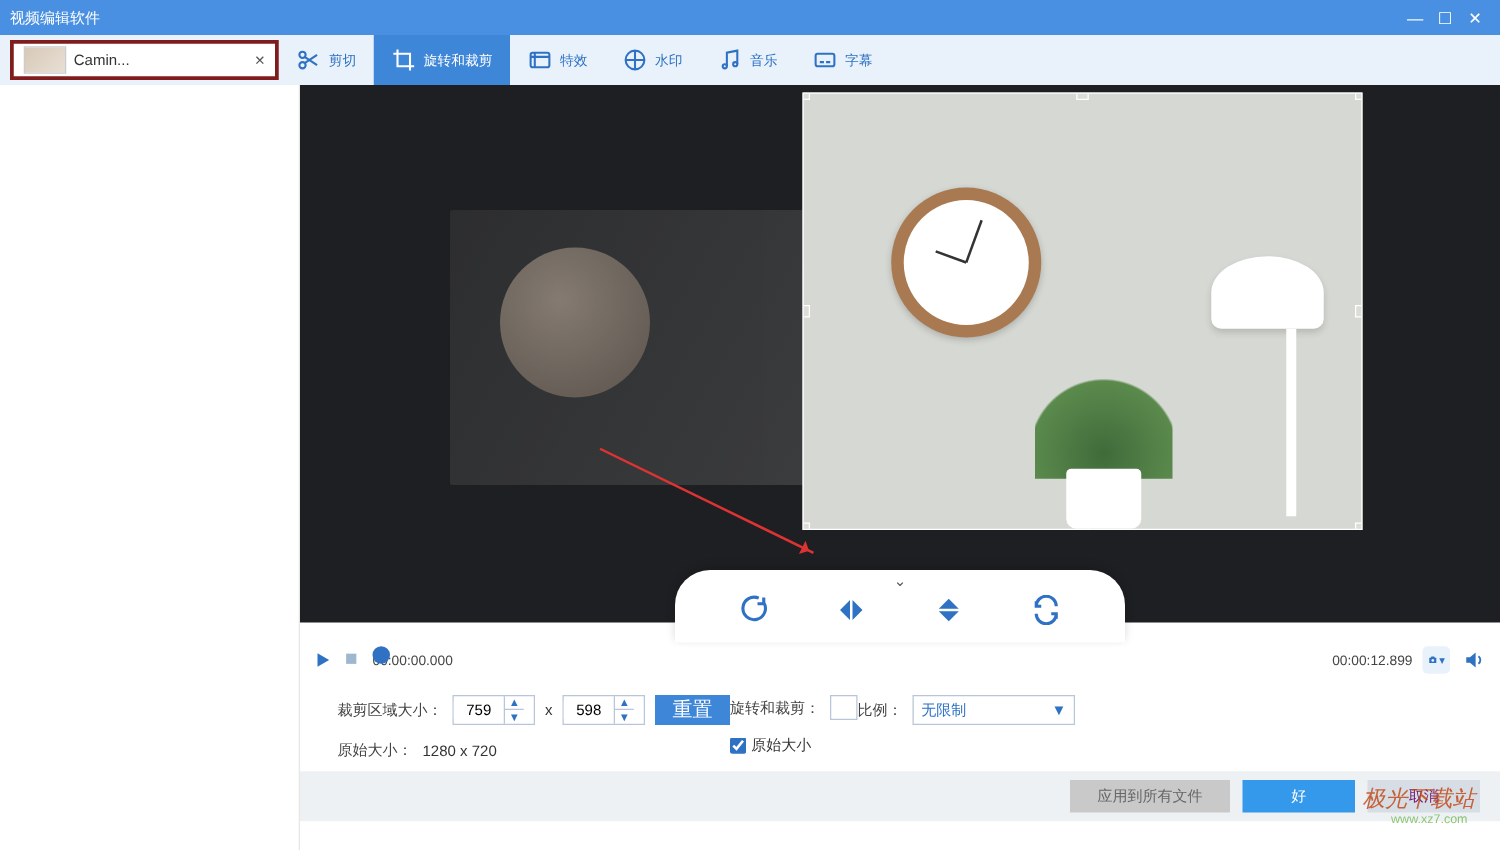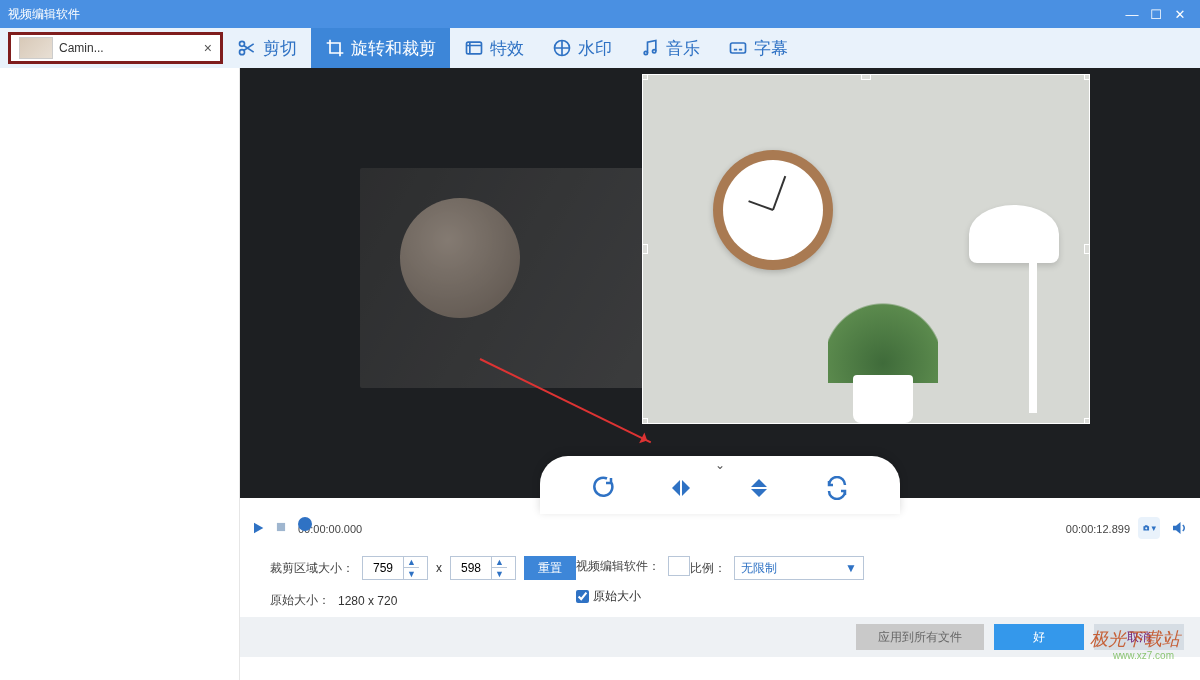--- a/index.html
+++ b/index.html
@@ -9,21 +9,21 @@
 .titlebar .spacer { flex: 1; }
 .titlebar .winbtn { width: 24px; text-align: center; cursor: pointer; font-size: 13px; }
 
 .filetab-row { height: 40px; background: #e9f2fb; display: flex; align-items: center; }
 .filetab { display: flex; align-items: center; height: 32px; background: #fff; border: 3px solid #7f1d1d; padding: 0 8px; margin-left: 8px; font-size: 12px; width: 215px; justify-content: space-between; }
 .filetab .thumb { width: 34px; height: 22px; background: linear-gradient(135deg,#d8c9b8,#e8dfd4); margin-right: 6px; border:1px solid #ccc; }
 .filetab .lbl { flex:1; color:#333; }
 .filetab .close { color:#555; cursor:pointer; font-size:14px; }
 
 .toolbar { flex:1; display:flex; align-items:center; height:40px; }
-.tool { display:flex; align-items:center; gap:6px; padding:0 14px; height:40px; color:#2f72c4; font-size:17px; cursor:pointer; }
+.tool { display:flex; align-items:center; gap:6px; padding:0 14px; height:40px; color:#2f72c4; font-size:11px; cursor:pointer; }
 .tool.active { background:#3d86d8; color:#fff; }
 .tool .ico { width:20px; height:20px; display:flex; align-items:center; justify-content:center; }
 
 .body { display:flex; height: calc(680px - 28px - 40px); }
 .sidebar { width: 240px; background:#fff; border-right:1px solid #e6e6e6; }
 
 .main { flex:1; display:flex; flex-direction:column; background:#fff; }
 
 .preview-wrap { position:relative; height: 440px; background:#fff; }
 .preview-dark { position:absolute; left:0; right:0; top:0; height:430px; background:#1d1f22; }
@@ -64,21 +64,21 @@
 
 .controls { padding:8px 30px; display:flex; font-size:12px; color:#333; align-items:flex-start; }
 .ctrl-col{display:flex;flex-direction:column;gap:12px;}
 .row{display:flex;align-items:center;gap:8px;}
 .lbl{color:#444;}
 .numbox{display:flex;align-items:center;border:1px solid #b8c6d8;height:24px;width:66px;background:#fff;}
 .numbox input{border:none;width:40px;text-align:center;font-size:12px;outline:none;}
 .spin{display:flex;flex-direction:column;width:16px;border-left:1px solid #b8c6d8;}
 .spin div{height:11px;display:flex;align-items:center;justify-content:center;color:#2f72c4;font-size:9px;cursor:pointer;}
 .spin div:first-child{border-bottom:1px solid #b8c6d8;}
-.btn-reset{background:#3d86d8;color:#fff;border:none;height:24px;padding:0 14px;cursor:pointer;font-size:12px;}
+.btn-reset{background:#3d86d8;color:#fff;border:none;height:24px;padding:0 14px;cursor:pointer;font-size:16px;}
 .swatch{width:22px;height:20px;border:1px solid #b8c6d8;background:#fff;cursor:pointer;}
 .sel{border:1px solid #b8c6d8;height:24px;width:130px;display:flex;align-items:center;justify-content:space-between;padding:0 6px;color:#2f72c4;cursor:pointer;font-size:12px;}
 .chk{display:flex;align-items:center;gap:4px;}
 .chk input{accent-color:#2f72c4;}
 
 .footer { height:40px; background:#eef1f4; display:flex; align-items:center; justify-content:flex-end; gap:10px; padding:0 16px; position:relative;}
 .btn{height:26px;padding:0 22px;font-size:12px;border:none;cursor:pointer;}
 .btn.apply{background:#c9c9c9;color:#666;}
 .btn.ok{background:#3498eb;color:#fff;width:90px;}
 .btn.cancel{background:#d6dde4;color:#701a75;width:90px;}
@@ -274,21 +274,21 @@
           </div>
           <button class="btn-reset">重置</button>
         </div>
         <div class="row">
           <span class="lbl">原始大小：</span>
           <span>1280 x 720</span>
         </div>
       </div>
       <div class="ctrl-col">
         <div class="row">
-          <span class="lbl">视频编辑软件：</span>
+          <span class="lbl">旋转和裁剪：</span>
           <div class="swatch"></div>
         </div>
         <div class="row chk">
           <input type="checkbox" checked="" style="">
           <span>原始大小</span>
         </div>
       </div>
       <div class="ctrl-col">
         <div class="row">
           <span class="lbl">比例：</span>

